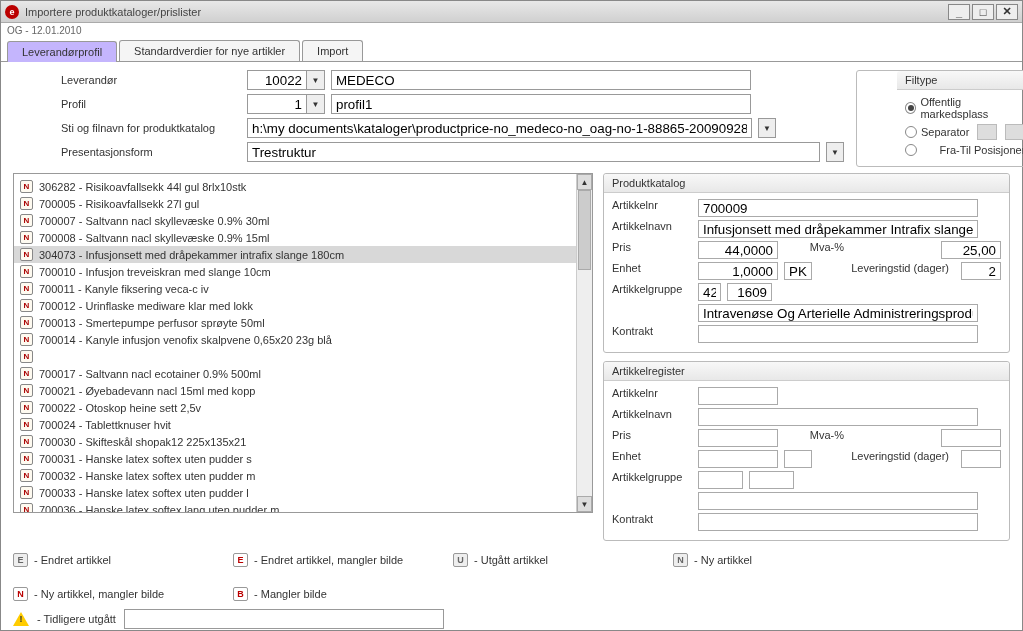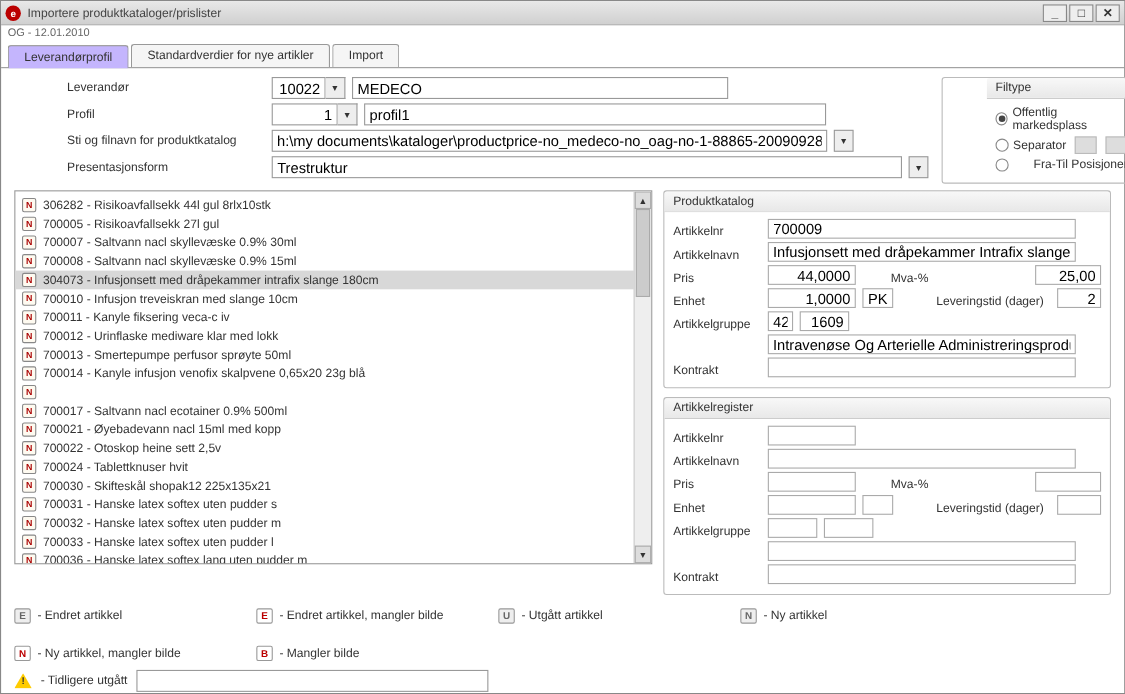--- a/index.html
+++ b/index.html
@@ -31,21 +31,21 @@
 .tree-panel { width: 580px; height: 340px; border: 1px solid #999; overflow: hidden; position: relative; background:#fff;}
 .tree-list { padding: 4px 0; }
 .tree-item { display: flex; align-items: center; padding: 0 6px; height: 17px; cursor:pointer; }
 .tree-item.selected { background: #d8d8d8; }
 .tree-icon { width: 13px; height: 13px; border: 1px solid #888; border-radius: 2px; display:flex; align-items:center; justify-content:center; font-size:8px; font-weight:bold; margin-right: 6px; color:#a00; background:#fefaf0;}
 .tree-text { white-space: nowrap; }
 .scrollbar-v { position: absolute; right: 0; top: 0; bottom: 0; width: 16px; background: #eee; border-left: 1px solid #ccc; }
 .scroll-btn { height: 16px; background: #ddd; border: 1px solid #aaa; display:flex; align-items:center; justify-content:center; font-size:8px;}
 .scroll-thumb { position:absolute; top:16px; height:80px; left:1px; right:1px; background:#ccc; border:1px solid #aaa;}
 .right-panels { flex: 1; display: flex; flex-direction: column; gap: 8px; }
-.detail-row { display: flex; align-items: flex-end; margin-bottom: 3px; gap: 6px; }
+.detail-row { display: flex; align-items: flex-start; margin-bottom: 3px; gap: 6px; }
 .detail-label { width: 80px; }
 .detail-input { border: 1px solid #aaa; height: 18px; padding: 0 4px; background:#fff; }
 .legend { display: flex; flex-wrap: wrap; gap: 20px 40px; margin-top: 12px; }
 .legend-item { display: flex; align-items: center; gap: 6px; width: 180px;}
 .legend-icon { width: 15px; height: 14px; border: 1px solid #999; border-radius:2px; display:flex; align-items:center; justify-content:center; font-size:9px; font-weight:bold;}
 .legend-icon.red { color:#b00; }
 .legend-icon.gray { color:#666; background:#eee;}
 .warn-icon { width:16px; height:14px; background:#ffcc00; clip-path: polygon(50% 0, 100% 100%, 0 100%); display:flex; align-items:center; justify-content:center; font-size:9px; font-weight:bold;}
 .footer-row { display:flex; align-items:center; gap:8px; margin-top:8px;}
 </style>
@@ -69,24 +69,24 @@
     <div class="tab">Standardverdier for nye artikler</div>
     <div class="tab">Import</div>
   </div>
 
   <div class="content">
     <div style="display:flex; gap:12px;">
       <div style="flex:1;">
         <div class="form-row">
           <div class="form-label">Leverandør</div>
           <div class="select-box">
-            <input class="select-input" style="width: 49px;" value="10022">
+            <input class="select-input" style="width: 60px;" value="10022">
             <div class="select-btn">▼</div>
           </div>
-          <input class="text-input" style="width: 342px;" value="MEDECO">
+          <input class="text-input" style="width: 420px;" value="MEDECO">
         </div>
         <div class="form-row">
           <div class="form-label">Profil</div>
           <div class="select-box">
             <input class="select-input" style="width: 60px;" value="1">
             <div class="select-btn">▼</div>
           </div>
           <input class="text-input" style="width: 420px;" value="profil1">
         </div>
         <div class="form-row">

